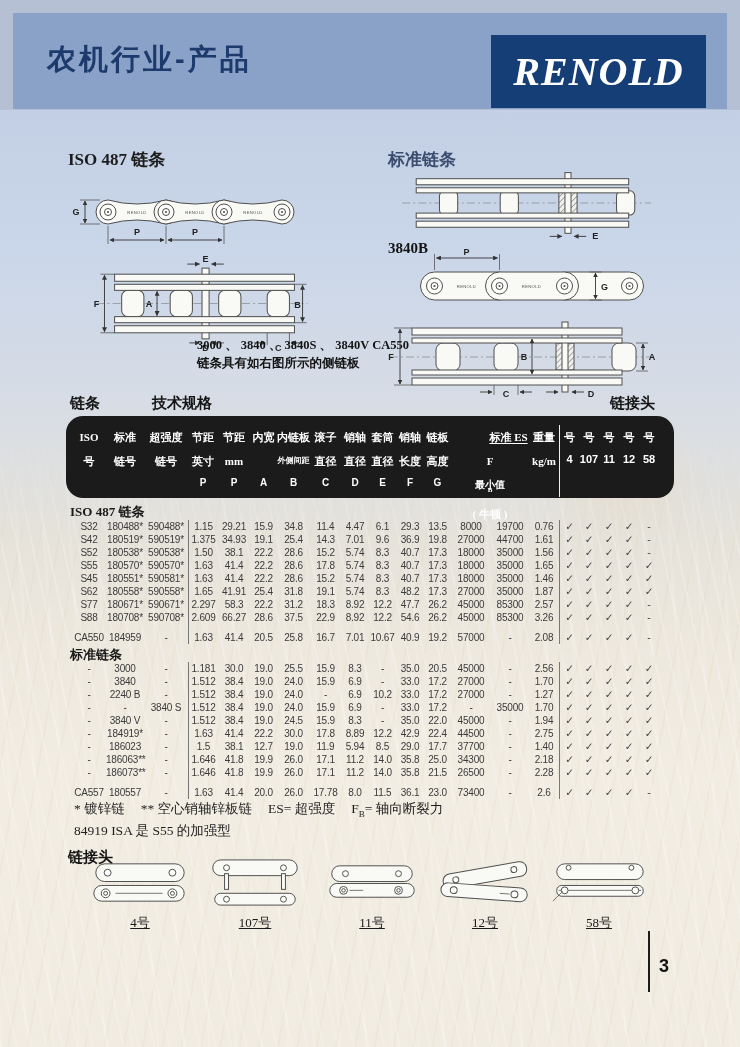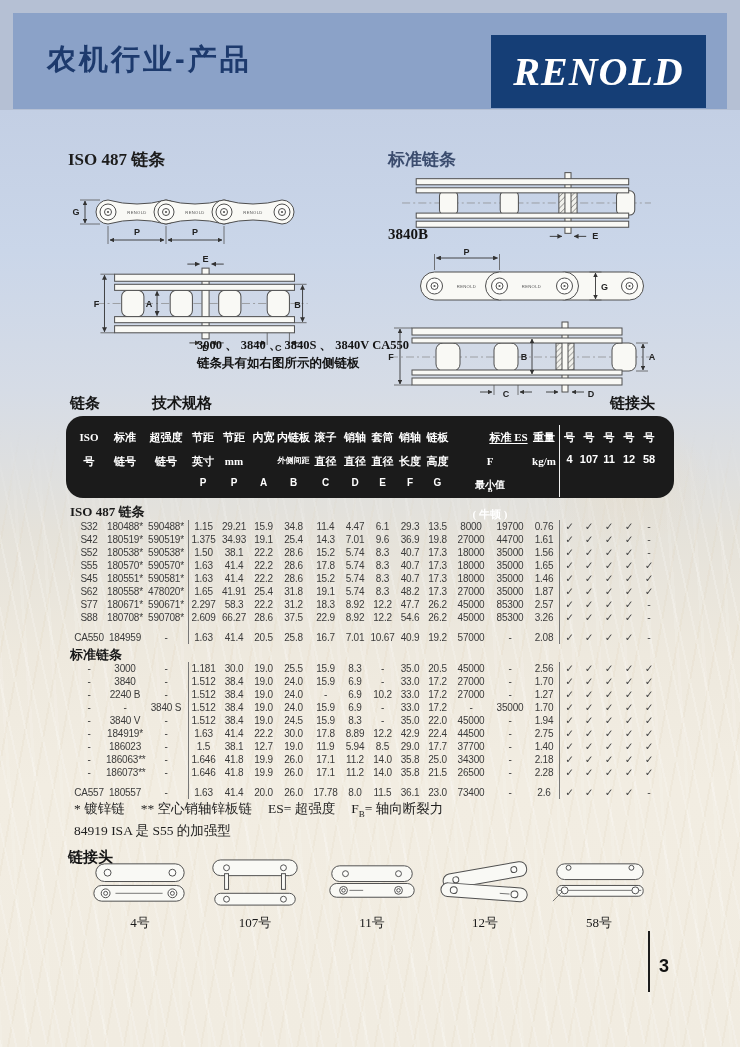--- a/index.html
+++ b/index.html
@@ -25,21 +25,21 @@
   .logo-text{font-family:"Liberation Serif",serif;font-style:italic;font-weight:bold;
      font-size:40px;color:#fff;letter-spacing:1px;}
   .diag-title{position:absolute;font-size:17px;font-weight:bold;color:#1c1c1c;white-space:nowrap;}
   #t-left{left:68px;top:148px;}
   #t-right{left:388px;top:148px;color:#3b4c6e;}
   .svg-box{position:absolute;}
   #svg-side-l{left:70px;top:172px;width:238px;height:98px;}
   #svg-sec-l{left:92px;top:256px;width:218px;height:96px;}
   #caption{position:absolute;left:197px;top:336px;font-size:12.5px;font-weight:bold;color:#141414;
      line-height:18px;white-space:nowrap;}
-  #model-3840b{position:absolute;left:388px;top:226px;font-size:15px;font-weight:bold;color:#141414;text-align:right;}
+  #model-3840b{position:absolute;left:388px;top:240px;font-size:15px;font-weight:bold;color:#141414;text-align:right;}
   #svg-top-r{left:398px;top:168px;width:258px;height:74px;}
   #svg-side-r{left:398px;top:246px;width:258px;height:72px;}
   #svg-sec-r{left:386px;top:318px;width:274px;height:80px;}
   .tbl-label{position:absolute;top:394px;font-size:15px;font-weight:bold;color:#151515;white-space:nowrap;}
   #lbl-chain{left:70px;} #lbl-spec{left:152px;} #lbl-links{left:610px;}
   .thead{position:absolute;left:66px;top:416px;width:608px;height:82px;background:#1b1b1b;
      border-radius:17px;display:grid;grid-template-columns:var(--cols);
      padding:9px 6px 3px;box-sizing:border-box;color:#fff;}
   .hcol{display:flex;flex-direction:column;align-items:center;min-width:0;}
   .hcol span{display:block;text-align:center;}
@@ -59,21 +59,21 @@
   .tcell{font-family:"Liberation Sans",sans-serif;font-size:10px;line-height:13px;color:#3b3b3b;
      text-align:center;white-space:nowrap;letter-spacing:-0.2px;min-width:0;}
   .trow .c3,.trow .c15{border-left:1px solid #777;}
   .c15,.c16,.c17,.c18,.c19{font-size:10.5px;color:#444;}
   .footnote{position:absolute;left:74px;font-size:13.5px;color:#1e1e1e;white-space:nowrap;}
   #fn1{top:800px;} #fn2{top:822px;}
   .fn-gap{margin-right:16px;}
   #fn1 sub{font-size:9px;}
   #links-title{position:absolute;left:68px;top:848px;font-size:15px;font-weight:bold;color:#151515;}
   .linkfig{position:absolute;top:856px;width:110px;height:54px;}
-  .linklabel{position:absolute;top:914px;width:110px;text-align:center;font-size:13px;color:#1a1a1a;}
+  .linklabel{position:absolute;top:914px;width:110px;text-align:center;font-size:13px;color:#1a1a1a;text-decoration:underline;}
   #lf1,#ll1{left:85px;} #lf2,#ll2{left:200px;} #lf3,#ll3{left:317px;} #lf4,#ll4{left:430px;} #lf5,#ll5{left:544px;}
   #pageline{position:absolute;left:648px;top:931px;width:2px;height:61px;background:#1c1c1c;}
   #pagenum{position:absolute;left:659px;top:956px;font-family:"Liberation Sans",sans-serif;
      font-size:18px;font-weight:bold;color:#111;}
   
   .fillw{fill:#f9f9f5;stroke:#4f4f4f;stroke-width:1;}
   .fillp{fill:#fdfdfb;stroke:#4f4f4f;stroke-width:1;}
   .thin{stroke:#555;stroke-width:.8;fill:none;}
   .cl{stroke:#888;stroke-width:.7;fill:none;stroke-dasharray:8 3 2 3;}
   .dim{font:bold 9px "Liberation Sans",sans-serif;fill:#222;text-anchor:middle;}
@@ -487,21 +487,21 @@
         <span class="tcell c14">1.46</span>
         <span class="tcell c15">✓</span>
         <span class="tcell c16">✓</span>
         <span class="tcell c17">✓</span>
         <span class="tcell c18">✓</span>
         <span class="tcell c19">✓</span>
       </div>
       <div class="trow">
         <span class="tcell c0">S62</span>
         <span class="tcell c1">180558*</span>
-        <span class="tcell c2">478020*</span>
+        <span class="tcell c2">590558*</span>
         <span class="tcell c3">1.65</span>
         <span class="tcell c4">41.91</span>
         <span class="tcell c5">25.4</span>
         <span class="tcell c6">31.8</span>
         <span class="tcell c7">19.1</span>
         <span class="tcell c8">5.74</span>
         <span class="tcell c9">8.3</span>
         <span class="tcell c10">48.2</span>
         <span class="tcell c11">17.3</span>
         <span class="tcell c12">27000</span>

